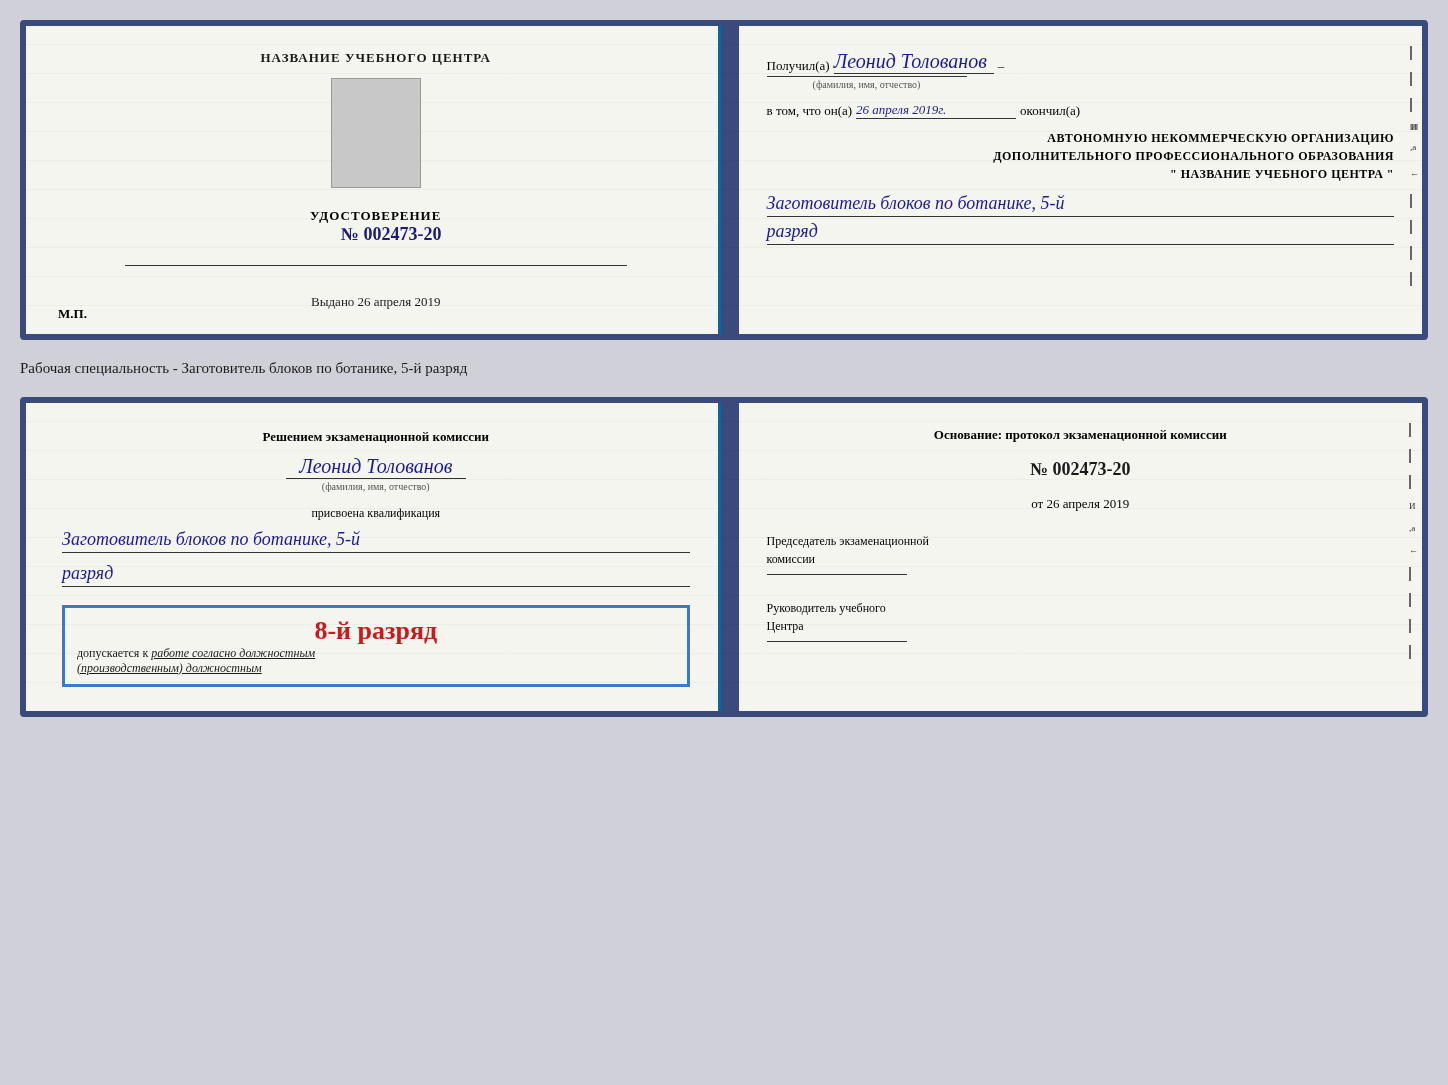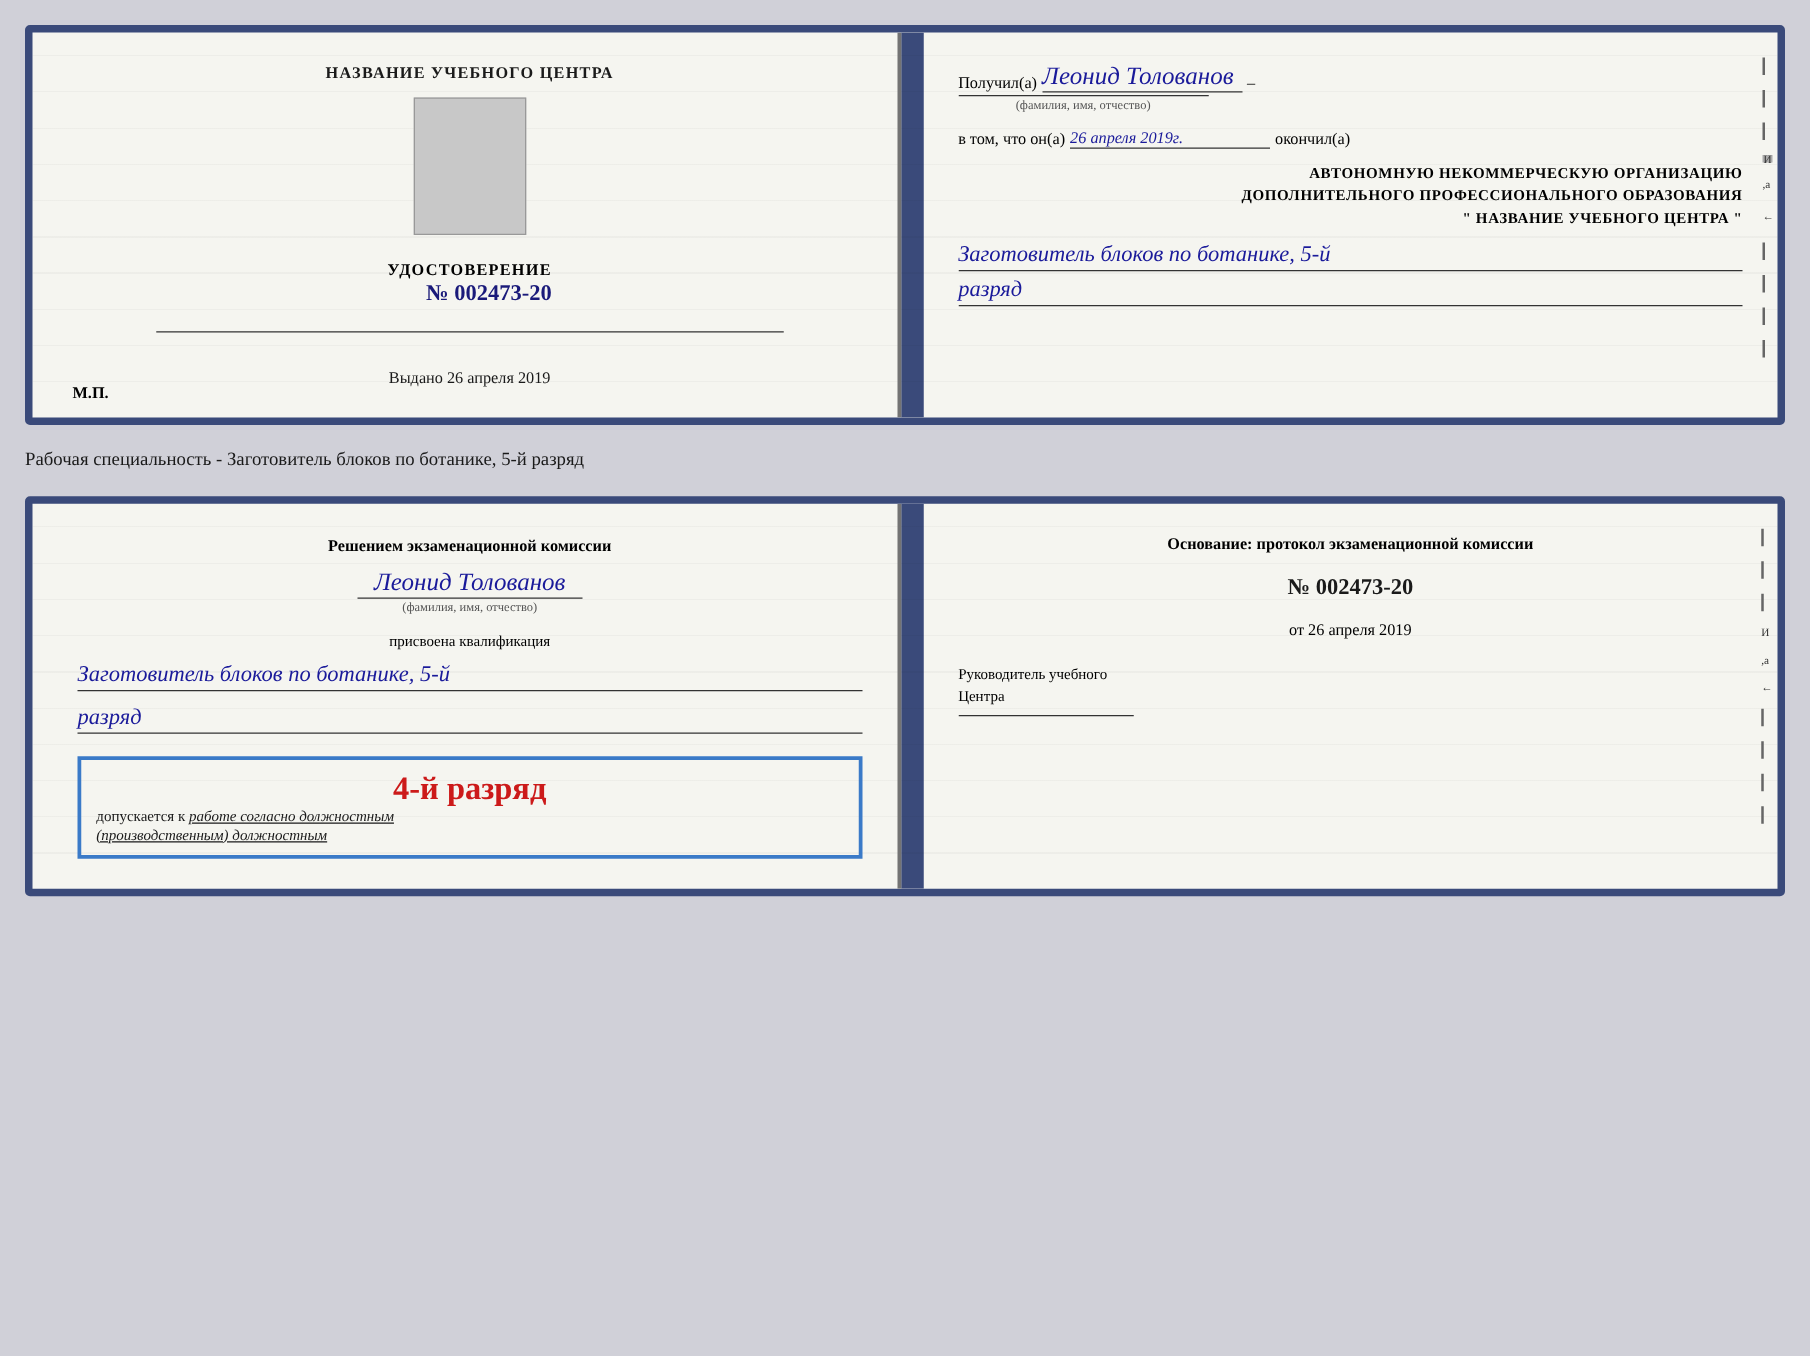--- a/index.html
+++ b/index.html
@@ -27,21 +27,21 @@
       overflow: hidden;
     }
 
     .doc-left, .doc-right {
       flex: 1;
       padding: 24px 28px;
       position: relative;
     }
 
     .doc-left {
-      border-right: 3px solid #737373;
+      border-right: 3px solid #0369a1;
       padding-left: 36px;
     }
 
     
     .spine {
       width: 18px;
       background: #3a4a7a;
       display: flex;
       align-items: center;
       justify-content: center;
@@ -436,21 +436,21 @@
       <div class="qual-decision">Решением экзаменационной комиссии</div>
       <div style="text-align:center;">
         <div class="qual-name">Леонид Толованов</div>
         <div class="qual-fio-label">(фамилия, имя, отчество)</div>
       </div>
       <div class="qual-assigned">присвоена квалификация</div>
       <div class="qual-profession">Заготовитель блоков по ботанике, 5-й</div>
       <div class="qual-razryad">разряд</div>
 
       <div class="qual-stamp-box">
-        <div class="qual-stamp-grade">4-й разряд</div>
+        <div class="qual-stamp-grade">8-й разряд</div>
         <div class="qual-stamp-text">
           <span>допускается к</span>
           <span class="qual-stamp-italic">работе согласно должностным</span>
         </div>
         <div class="qual-stamp-text qual-stamp-italic">(производственным) должностным</div>
       </div>
     </div>
 
     <div class="spine"></div>
 
@@ -460,20 +460,25 @@
       <div class="qual-protocol-number">
         <span>№</span>
         <span>002473-20</span>
       </div>
 
       <div class="qual-date-from">
         <span>от</span>
         <span>26 апреля 2019</span>
       </div>
 
+      <div class="qual-chairman">
+        <div>Председатель экзаменационной</div>
+        <div>комиссии</div>
+        <div class="qual-sign-line"></div>
+      </div>
 
       <div class="qual-head">
         <div>Руководитель учебного</div>
         <div>Центра</div>
         <div class="qual-sign-line"></div>
       </div>
 
       <div class="deco-right-lines">
         <div class="deco-line-v"></div>
         <div class="deco-line-v"></div>

